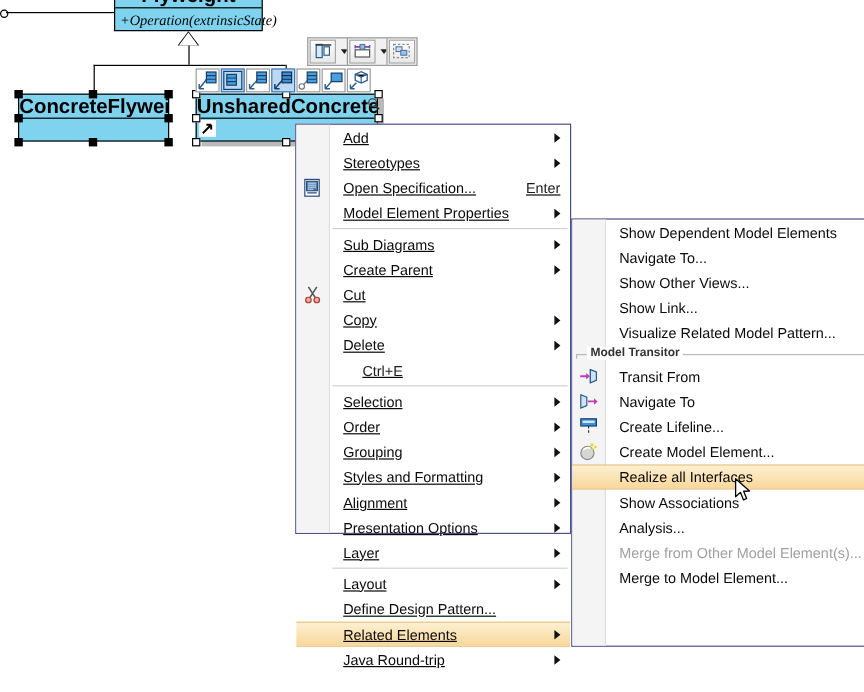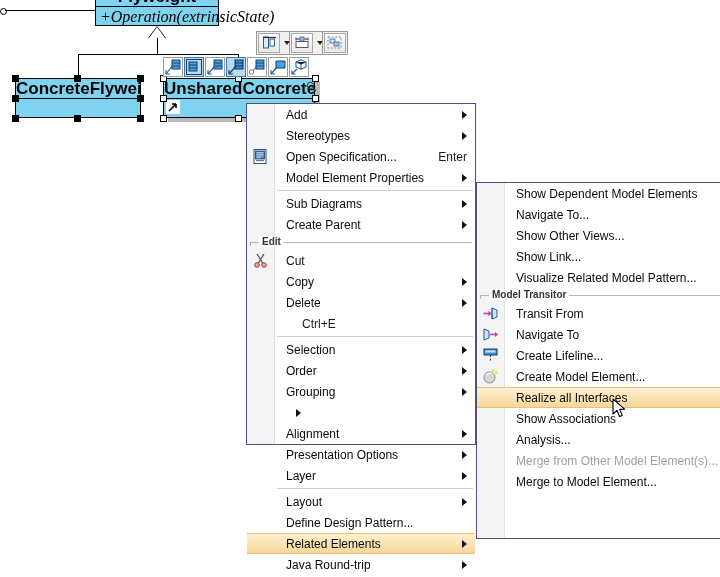--- a/index.html
+++ b/index.html
@@ -44,21 +44,21 @@
     white-space: nowrap;
     overflow: hidden;
   }
   .uml-compartment {
     box-sizing: border-box;
     height: 22px;
   }
   .uml-op {
     font-family: "Liberation Serif", serif;
     font-style: italic;
-    font-size: 16px;
+    font-size: 12px;
     padding-left: 4px;
     line-height: 20px;
     white-space: nowrap;
   }
 
   
   .handle {
     position: absolute;
     width: 7px; height: 7px;
     background: #000000;
@@ -377,21 +377,21 @@
       <svg width="18" height="18" viewBox="0 0 18 18">
         <path d="M2 16 L7 11" stroke="#2b5d8c" stroke-width="1.2"></path>
         <path d="M2 16 L2 12.5 M2 16 L5.5 16" stroke="#2b5d8c" stroke-width="1.2"></path>
         <path d="M6 4 L11 1.8 L16 4 L16 9 L11 11.2 L6 9 Z" fill="none" stroke="#2b5d8c" stroke-width="1.1"></path>
         <path d="M6 4 L11 6.2 L16 4 M11 6.2 L11 11.2" stroke="#2b5d8c" stroke-width="1"></path>
       </svg>
     </div>
   </div>
 </div>
 
-<div class="menu" id="main-menu" style="left:246px; top:103px; width:230px; height:342px;">
+<div class="menu" id="main-menu" style="left:246px; top:103px; width:230px; height:342px;text-decoration:underline;">
   <div class="gutter"></div>
   <div id="main-menu-items">
       <div class="mi">
         <span class="lbl">Add</span>
         <span class="sub"></span>
       </div>
       <div class="mi">
         <span class="lbl">Stereotypes</span>
         <span class="sub"></span>
       </div>
@@ -411,25 +411,20 @@
       </div>
       <div class="sep"></div>
       <div class="mi">
         <span class="lbl">Sub Diagrams</span>
         <span class="sub"></span>
       </div>
       <div class="mi">
         <span class="lbl">Create Parent</span>
         <span class="sub"></span>
       </div>
-      <div class="grp">
-        <div class="gline"></div>
-        <div class="gline2"></div>
-        <div class="gtxt">Edit</div>
-      </div>
       <div class="mi">
         <span class="mico"><svg width="17" height="17" viewBox="0 0 17 17">
             <path d="M5 2 L11 11.5 M12 2 L6 11.5" stroke="#555" stroke-width="1.3" fill="none"></path>
             <circle cx="5" cy="13" r="2.3" fill="#f0a7a0" stroke="#a33c34" stroke-width="1"></circle>
             <circle cx="12" cy="13" r="2.3" fill="#f0a7a0" stroke="#a33c34" stroke-width="1"></circle>
           </svg></span>
         <span class="lbl">Cut</span>
       </div>
       <div class="mi">
         <span class="lbl">Copy</span>
@@ -449,20 +444,21 @@
       </div>
       <div class="mi">
         <span class="lbl">Order</span>
         <span class="sub"></span>
       </div>
       <div class="mi">
         <span class="lbl">Grouping</span>
         <span class="sub"></span>
       </div>
       <div class="mi">
+        <span class="lbl">Styles and Formatting</span>
         <span class="sub"></span>
       </div>
       <div class="mi">
         <span class="lbl">Alignment</span>
         <span class="sub"></span>
       </div>
       <div class="mi">
         <span class="lbl">Presentation Options</span>
         <span class="sub"></span>
       </div>

